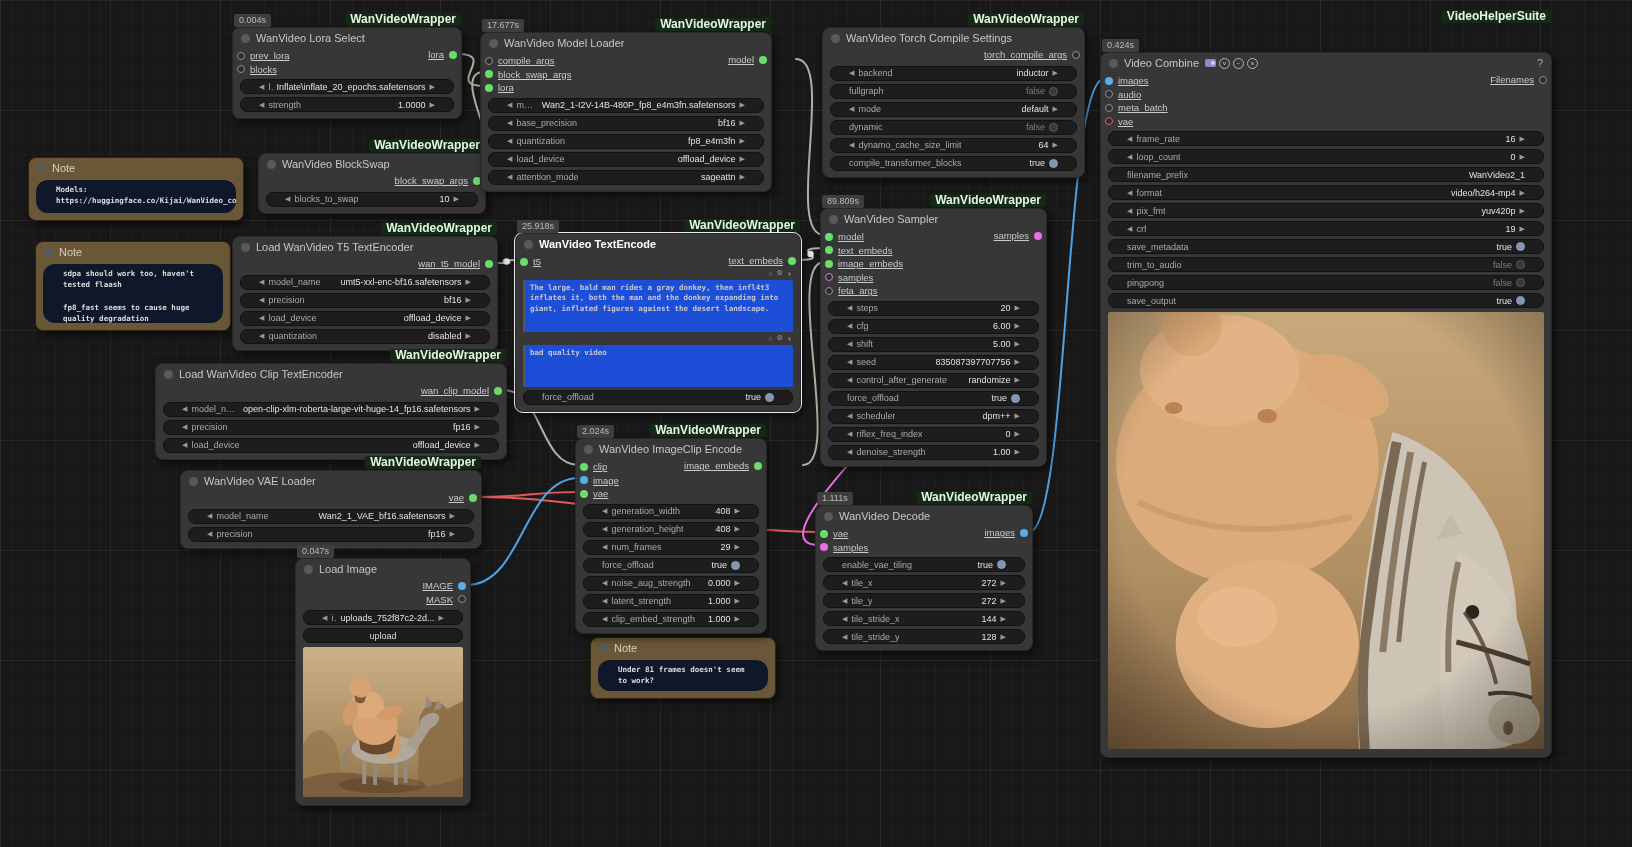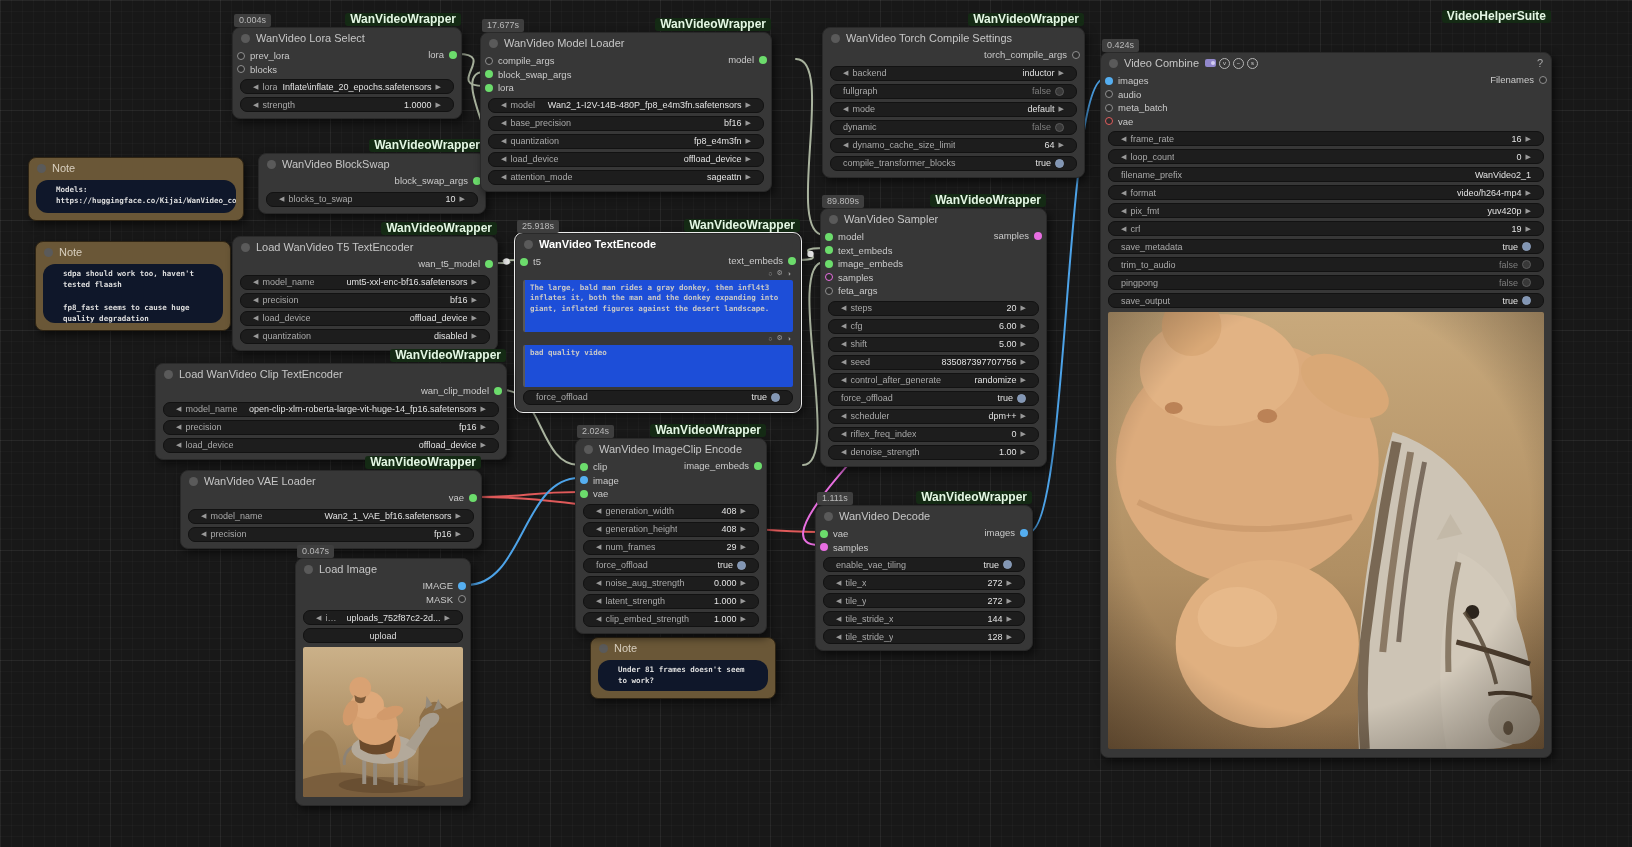--- a/index.html
+++ b/index.html
@@ -25,30 +25,30 @@
   .ti.film-camera{width:11px;height:8px;background:#9187cb;border-radius:2px;}
   .ti.film-camera::after{content:"";position:absolute;right:1px;top:1.5px;width:4px;height:4px;border-radius:50%;background:#d3cdf0;}
   .ti.v-badge,.ti.minus-badge,.ti.s-badge{width:9px;height:9px;border:1px solid #b5b5b5;border-radius:50%;font-size:6px;line-height:8px;text-align:center;color:#cfcfcf;}
   .ti.v-badge::after{content:"v";}
   .ti.minus-badge::after{content:"−";}
   .ti.s-badge::after{content:"s";}
   .help{margin-left:auto;color:#a8a8a8;font-size:11px;}
   .ports{position:relative;padding-top:1px;}
   .prow{display:flex;align-items:center;gap:5px;height:13.5px;padding-left:4px;font-size:9.5px;}
   .prow.out{position:absolute;right:4px;padding-left:0;flex-direction:row-reverse;}
-  .plabel{color:#cacaca;white-space:nowrap;}
+  .plabel{color:#cacaca;white-space:nowrap;text-decoration:underline;}
   .pdot{width:8px;height:8px;border-radius:50%;flex:none;box-sizing:border-box;}
   .pd-green{background:#6cdc6c;}
   .pd-blue{background:#55aef0;}
   .pd-pink{background:#e86ee2;}
   .pd-hollow{background:#2d2d2d;border:1.5px solid #8f8f8f;}
   .pd-red-ring{background:#2d2d2d;border:1.5px solid #e25d5d;}
   .pd-pink-ring{background:#2d2d2d;border:1.5px solid #e86ee2;}
   .widget{height:13px;margin:3px 7px 0;background:#1d1d1d;border:1px solid #121212;border-radius:7px;
-    display:flex;align-items:center;font-size:9px;padding:0 12px;gap:4px;color:#ababab;overflow:hidden;white-space:nowrap;}
+    display:flex;align-items:center;font-size:9px;padding:0 18px;gap:4px;color:#ababab;overflow:hidden;white-space:nowrap;}
   .wlabel{color:#a9a9a9;overflow:hidden;text-overflow:ellipsis;}
   .wvalue{margin-left:auto;color:#e2e2e2;flex:none;}
   .arr{color:#999;font-size:7px;flex:none;}
   .widget.toggle.off .wvalue{color:#7e7e7e;}
   .tdot{width:9px;height:9px;border-radius:50%;background:#383838;border:1px solid #5b5b5b;flex:none;box-sizing:border-box;}
   .tdot.on{background:#8296b4;border-color:#8a9cb8;}
   .widget.button{justify-content:center;color:#dcdcdc;}
   .ta{margin:2px 7px;background:#1d4ed8;border-left:2px solid #585858;border-radius:2px;padding:3px 5px;
     font:bold 7.5px/1.45 "DejaVu Sans Mono",monospace;color:#c8c8c8;white-space:pre-wrap;overflow:hidden;}
   .iconrow{display:flex;justify-content:flex-end;gap:4px;height:9px;align-items:center;padding:0 9px;font-size:7px;color:#9a9a9a;}

